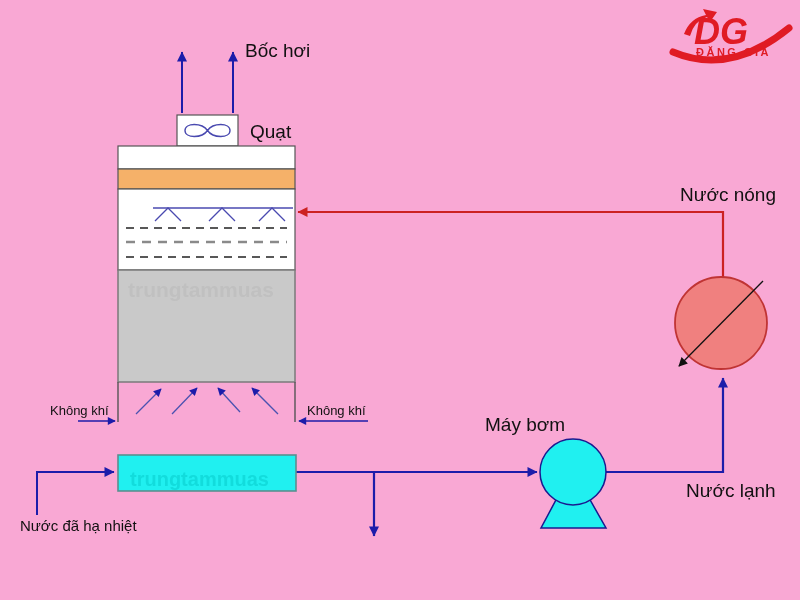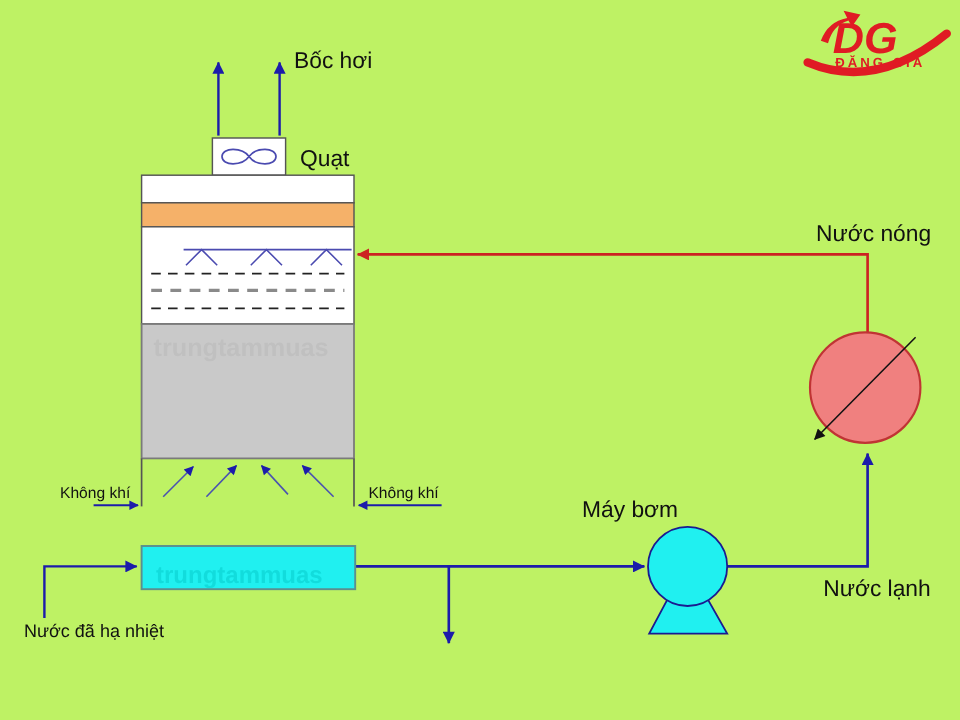--- a/index.html
+++ b/index.html
@@ -1,16 +1,16 @@
 <!DOCTYPE html>
 <html><head>
 <meta charset="utf-8">
 <style>
   html,body{margin:0;padding:0;background:#ffffff;}
-  .stage{position:relative;width:800px;height:600px;background:#bef264;overflow:hidden;
+  .stage{position:relative;width:800px;height:600px;background:#f9a8d4;overflow:hidden;
          font-family:"Liberation Sans", sans-serif;}
   svg text{font-family:"Liberation Sans", sans-serif;}
   .lbl{fill:#111;}
 </style>
 </head>
 <body>
 
 <div class="stage">
 <svg width="800" height="600" viewBox="0 0 800 600">
   <defs>

